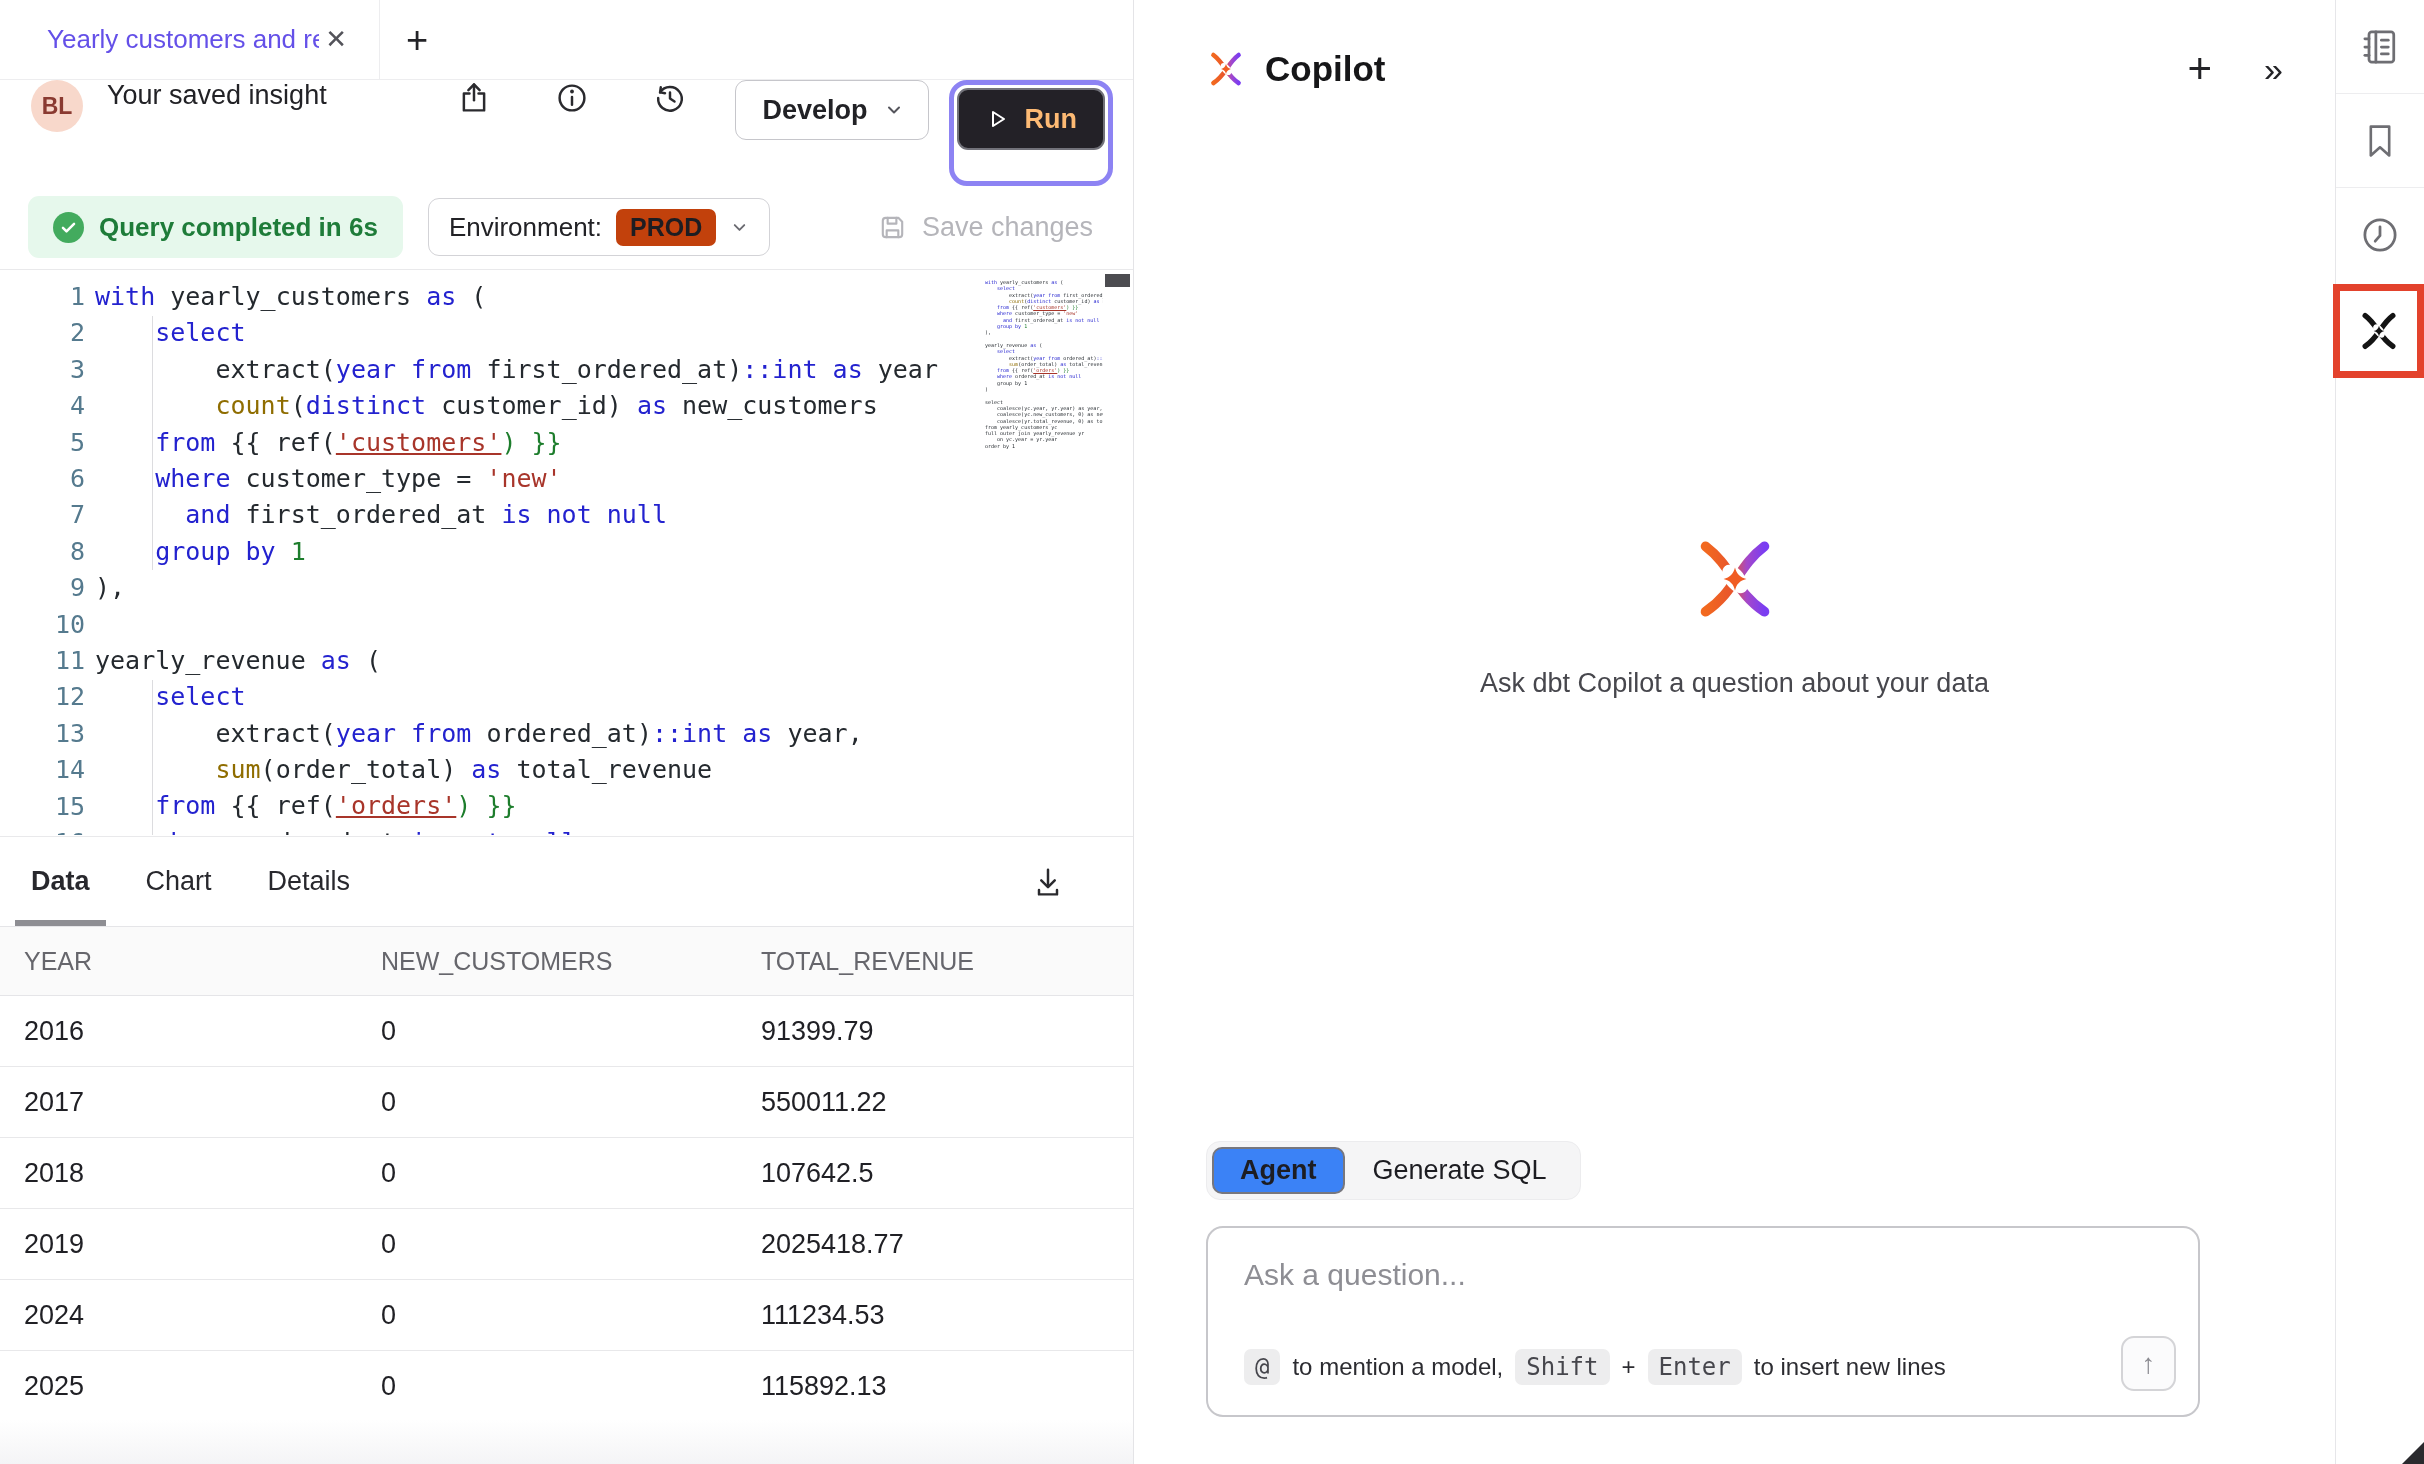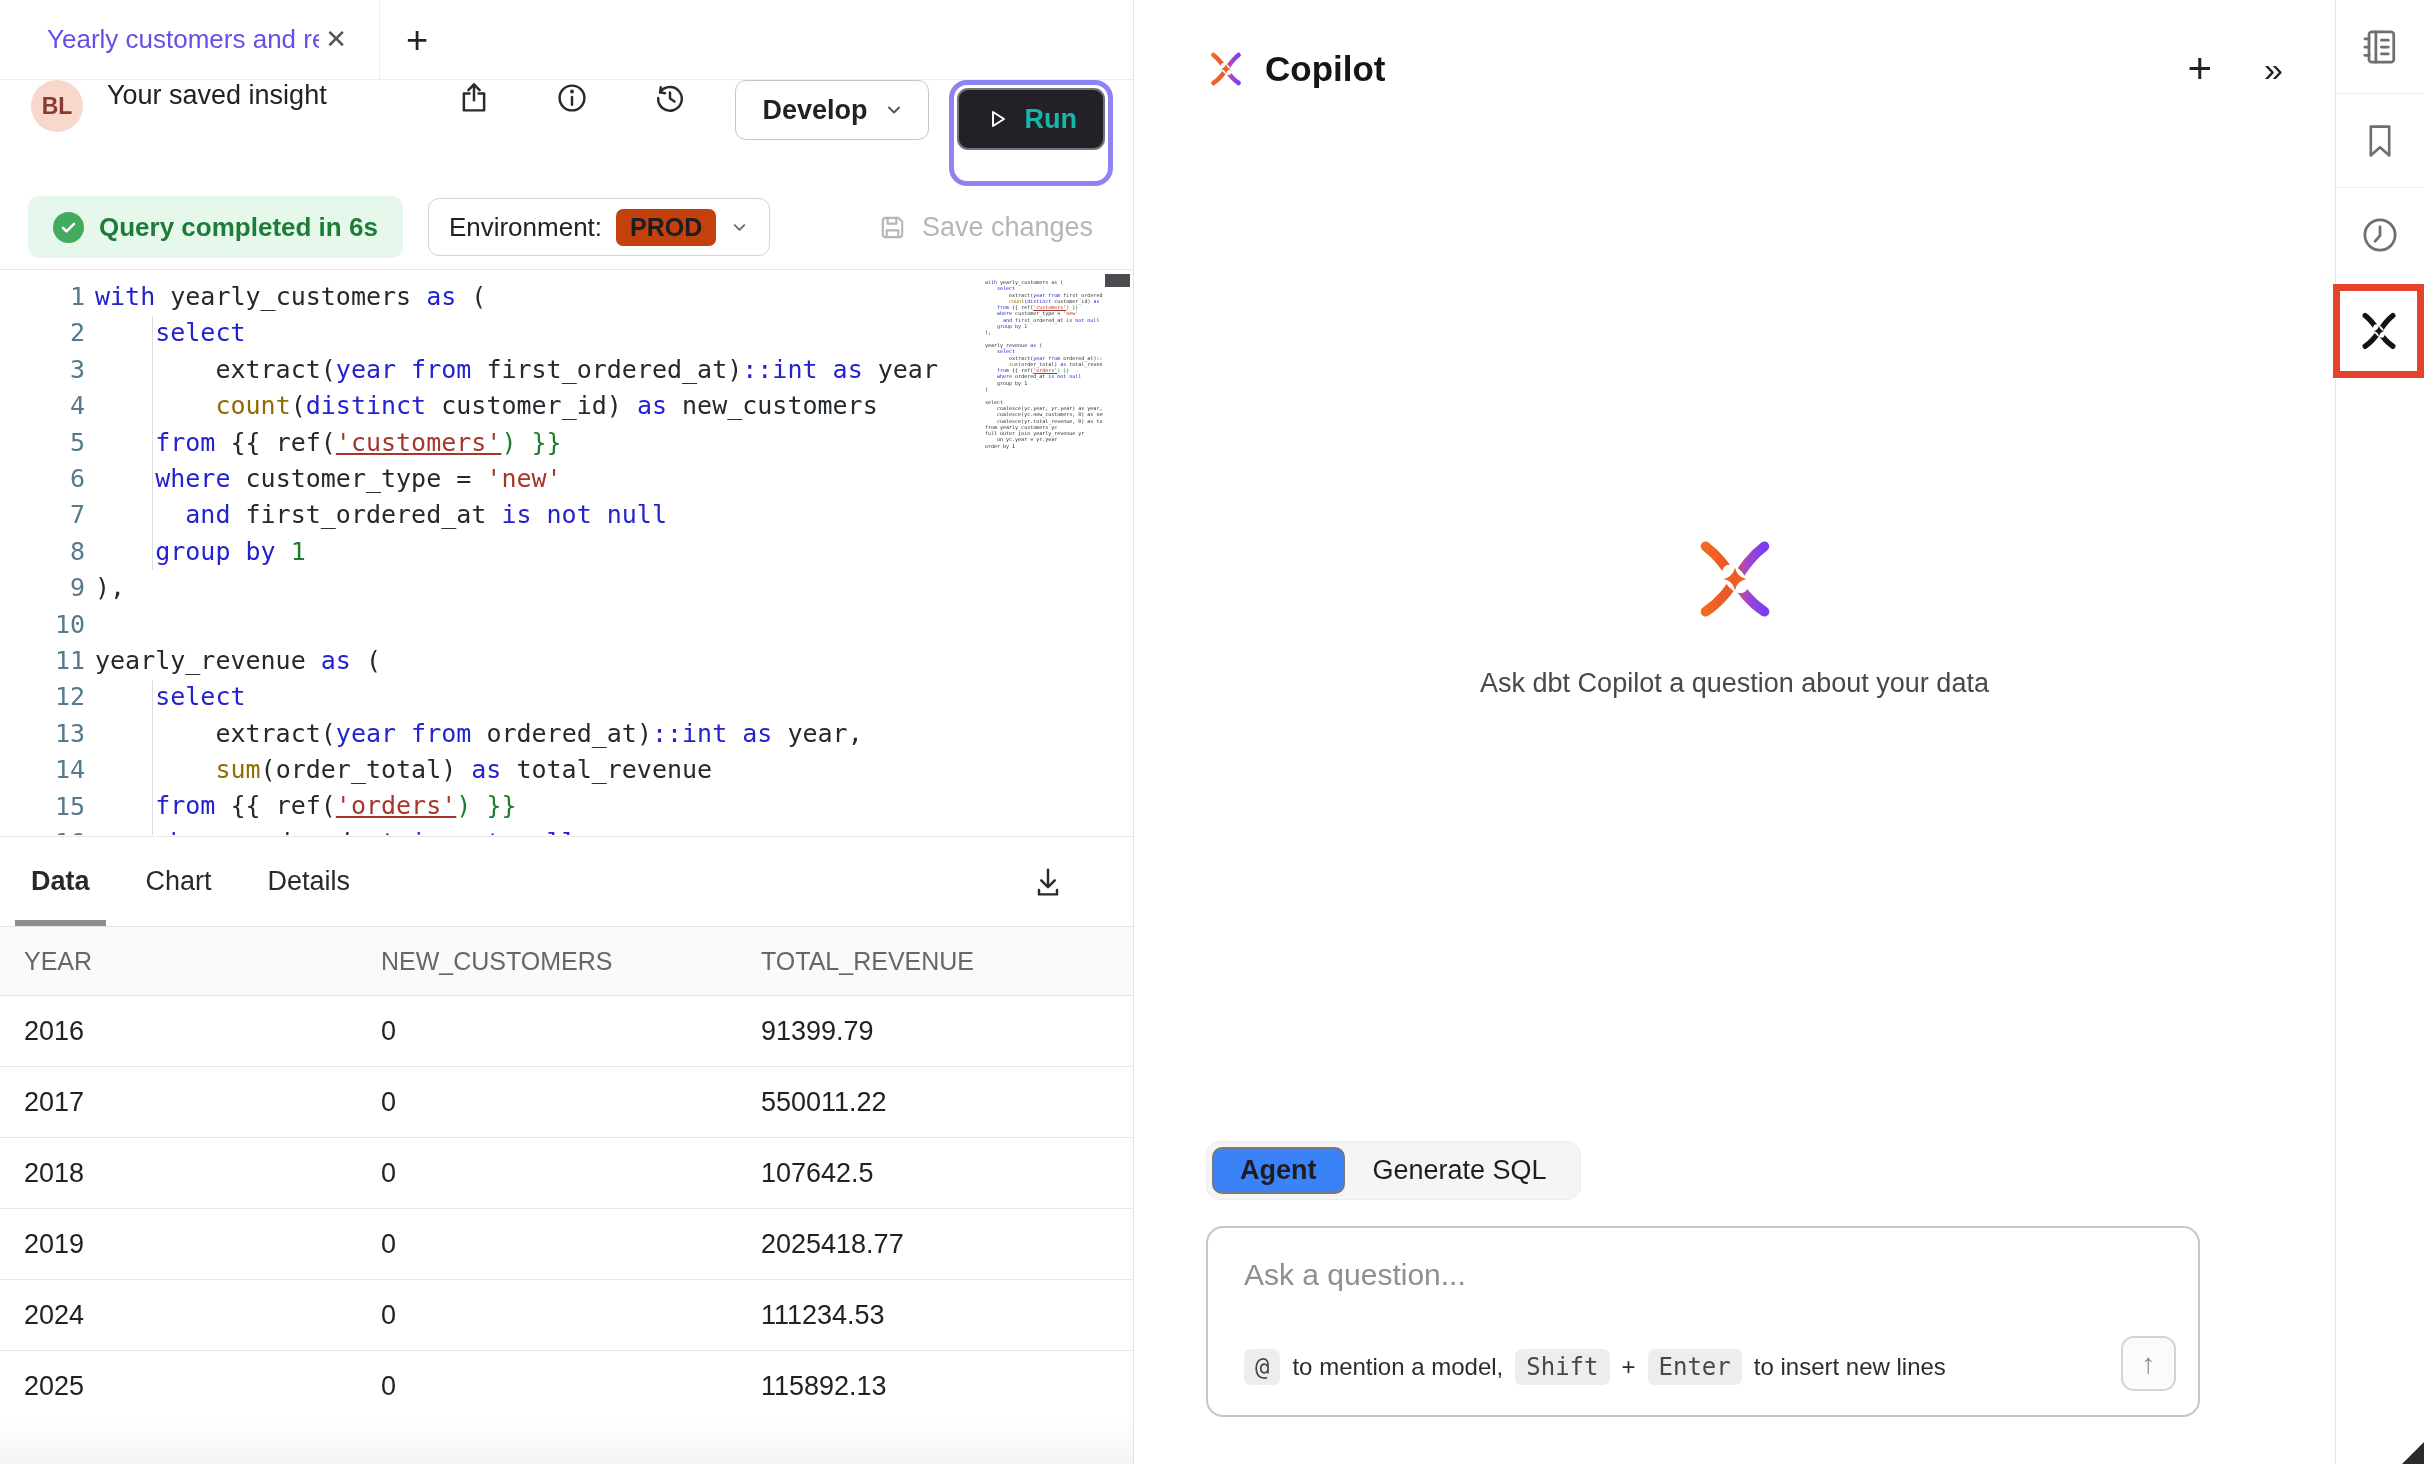--- a/index.html
+++ b/index.html
@@ -24,21 +24,21 @@
   .avatar { width:52px; height:52px; border-radius:50%; background:#f8d8cb; color:#8a3a31;
     font-size:23px; font-weight:700; display:flex; align-items:center; justify-content:center; }
   .doc-title { font-size:27px; color:#222226; margin-left:24px; }
   .tb-spacer { flex:1; }
   .tb-icon { width:36px; height:36px; margin:0 31px; cursor:pointer; flex:none; }
   .btn-develop { height:60px; display:flex; align-items:center; gap:16px; margin-left:16px;
     border:1.5px solid #c6c6cb; border-radius:11px; background:#fff; padding:0 24px 0 26px;
     font-size:27px; color:#222226; cursor:pointer;font-weight:bold; }
   .run-ring { margin-left:20px; border:5px solid #8d83f3; border-radius:18px; padding:3px; background:#fff; }
   .btn-run { background:#232127; border:2px solid #72727a; border-radius:11px; height:62px;
-    display:flex; align-items:center; gap:16px; padding:0 26px; color:#14b8a6; font-size:27px;
+    display:flex; align-items:center; gap:16px; padding:0 26px; color:#fdba74; font-size:27px;
     font-weight:600; cursor:pointer; }
 
   
   .statusbar { height:82px; display:flex; align-items:center; padding:0 40px 0 28px; }
   .pill-success { height:62px; background:#e6f8ec; border-radius:11px; display:flex;
     align-items:center; gap:15px; padding:0 25px; }
   .check-circle { width:31px; height:31px; border-radius:50%; background:#43ab5e;
     display:flex; align-items:center; justify-content:center; }
   .pill-success-label { color:#1e7c39; font-size:26px; font-weight:600; }
   .btn-env { height:58px; margin-left:25px; border:1.5px solid #d3d3d7; border-radius:11px;

